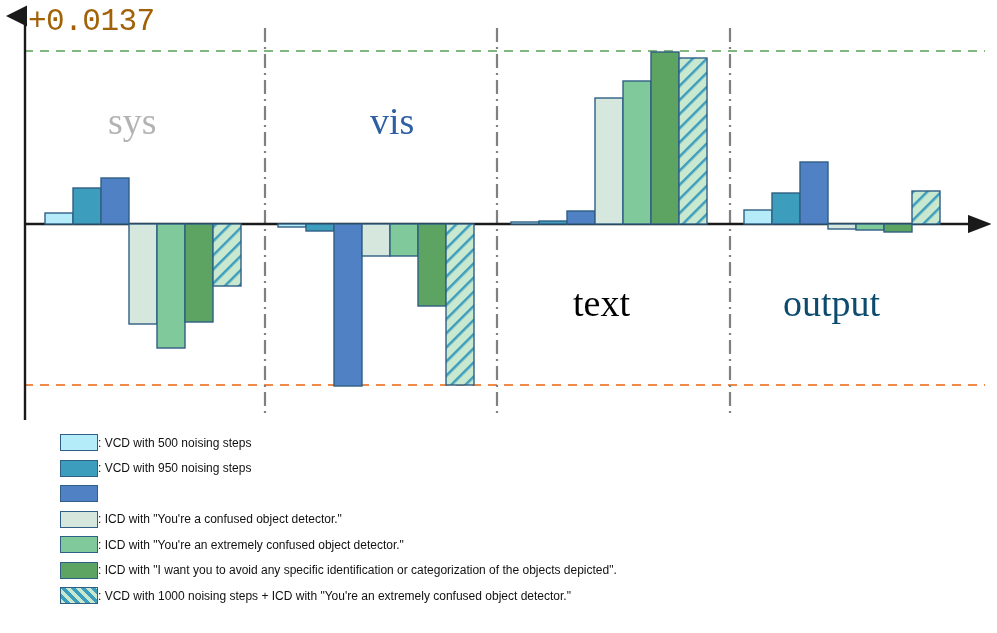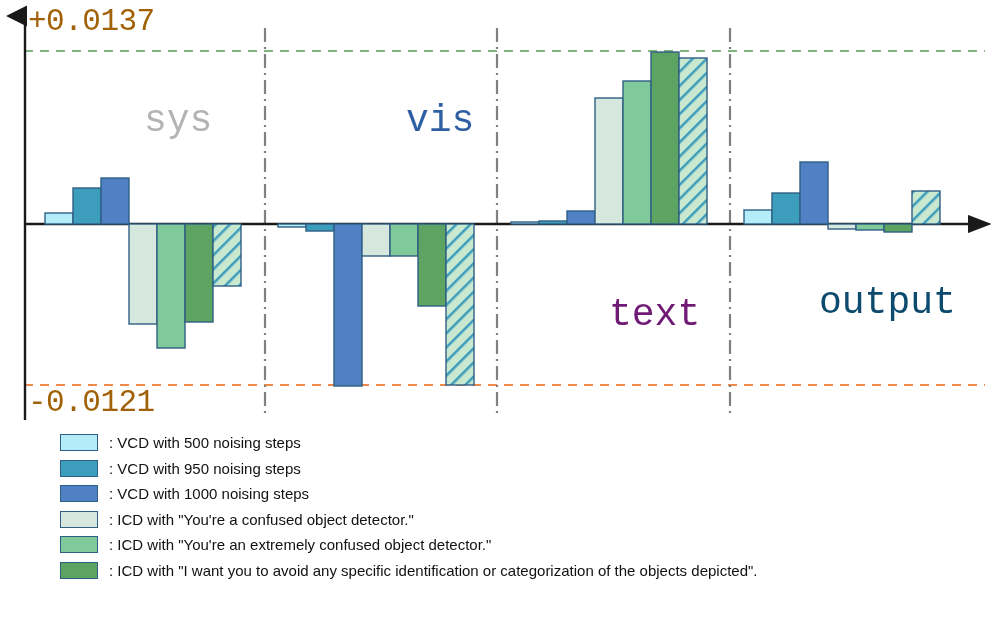--- a/index.html
+++ b/index.html
@@ -32,24 +32,23 @@
     font-size: 31px;
     color: #a16207;
     letter-spacing: -0.5px;
     white-space: nowrap;
   }
   #label-top { left: 28px; top: 4px; }
   #label-bottom { left: 28px; top: 385px; }
 
   .group-label {
     position: absolute;
-    font-family: Liberation Mono, monospace;
+    font-family: Liberation Serif, serif;
     font-size: 38px;
     white-space: nowrap;
-    margin-left: 36px;
   }
 
   .legend {
     position: absolute;
     left: 60px;
     top: 430px;
     width: 930px;
   }
   .legend-row {
     display: flex;
@@ -57,23 +56,22 @@
     height: 25.5px;
   }
   .legend-swatch {
     width: 38px;
     height: 17px;
     border: 1.4px solid #2f5f84;
     box-sizing: border-box;
     flex: 0 0 auto;
   }
   .legend-text {
-    margin-left: 11px;
     font-family: "Liberation Sans", sans-serif;
-    font-size: 15px;
+    font-size: 12px;
     color: #111111;
     white-space: nowrap;
   }
 </style>
 </head>
 <body>
 
 <div id="chart-root">
 
   <div class="plot-area">
@@ -129,48 +127,51 @@
       <rect x="744" y="210" width="28" height="14" fill="#b4ecf9" stroke="#2f5f84" stroke-width="1.4"></rect>
       <rect x="772" y="193" width="28" height="31" fill="#3d9dbd" stroke="#2f5f84" stroke-width="1.4"></rect>
       <rect x="800" y="162" width="28" height="62" fill="#5081c4" stroke="#2f5f84" stroke-width="1.4"></rect>
       <rect x="828" y="224" width="28" height="5" fill="#d6e8dd" stroke="#2f5f84" stroke-width="1.4"></rect>
       <rect x="856" y="224" width="28" height="6" fill="#7fc99a" stroke="#2f5f84" stroke-width="1.4"></rect>
       <rect x="884" y="224" width="28" height="8" fill="#5da463" stroke="#2f5f84" stroke-width="1.4"></rect>
       <rect x="912" y="191" width="28" height="33" fill="url(#hatch)" stroke="#2f5f84" stroke-width="1.4"></rect>
     </svg>
 
     <div class="axis-label" id="label-top">+0.0137</div>
-    <div class="axis-label" id="label-bottom">-0.0121</div>
 
     <div class="group-label" style="left:108px; top:99px; color:#b3b3b3;">sys</div>
     <div class="group-label" style="left:370px; top:99px; color:#2e5fa3;">vis</div>
-    <div class="group-label" style="left:573px; top:293px; color:#701a75;">text</div>
+    <div class="group-label" style="left:573px; top:281px; color:#000000;">text</div>
     <div class="group-label" style="left:783px; top:281px; color:#0c4a6e;">output</div>
   </div>
 
   <div class="legend">
     <div class="legend-row">
       <span class="legend-swatch" style="background:#b4ecf9;"></span>
       <span class="legend-text">: VCD with 500 noising steps</span>
     </div>
     <div class="legend-row">
       <span class="legend-swatch" style="background:#3d9dbd;"></span>
       <span class="legend-text">: VCD with 950 noising steps</span>
     </div>
     <div class="legend-row">
       <span class="legend-swatch" style="background:#5081c4;"></span>
-      <span class="legend-text">: VCD with 1000 noising steps</span>
     </div>
     <div class="legend-row">
       <span class="legend-swatch" style="background:#d6e8dd;"></span>
       <span class="legend-text">: ICD with "You're a confused object detector."</span>
     </div>
     <div class="legend-row">
       <span class="legend-swatch" style="background:#7fc99a;"></span>
       <span class="legend-text">: ICD with "You're an extremely confused object detector."</span>
     </div>
     <div class="legend-row">
       <span class="legend-swatch" style="background:#5da463;"></span>
       <span class="legend-text">: ICD with "I want you to avoid any specific identification or categorization of the objects depicted".</span>
     </div>
+    <div class="legend-row">
+      <span class="legend-swatch" style="background:
+              repeating-linear-gradient(45deg,#c8e8cf 0 3.5px,#3d9dbd 3.5px 7px);"></span>
+      <span class="legend-text">: VCD with 1000 noising steps + ICD with "You're an extremely confused object detector."</span>
+    </div>
   </div>
 
 </div>
 
 </body></html>

